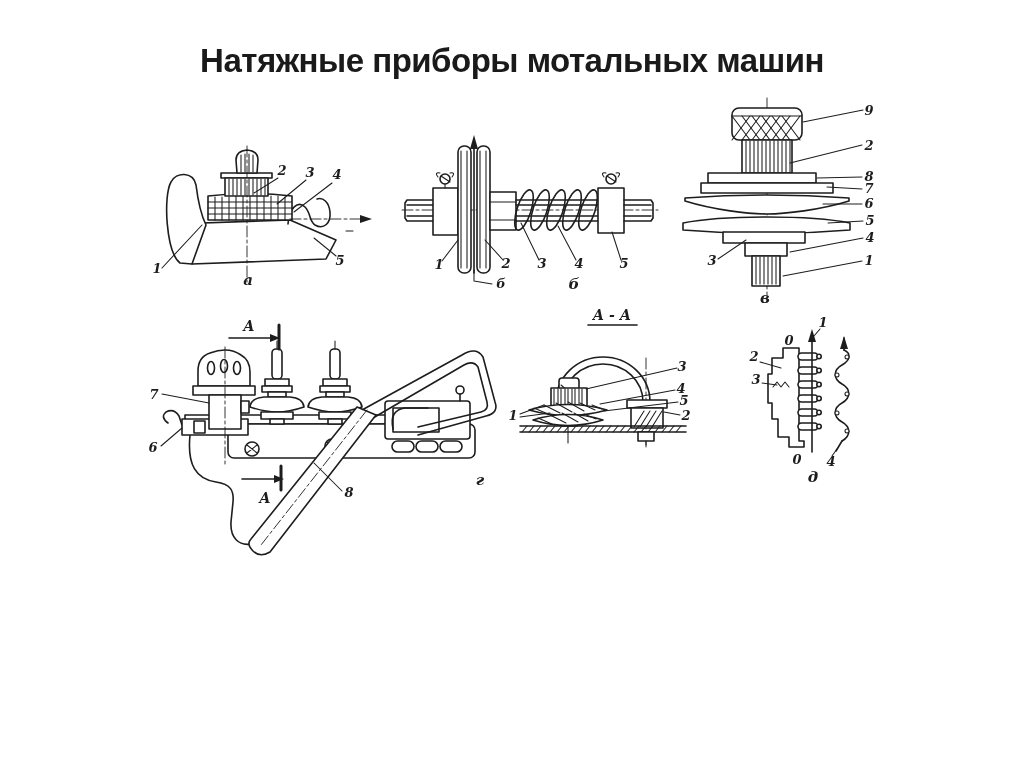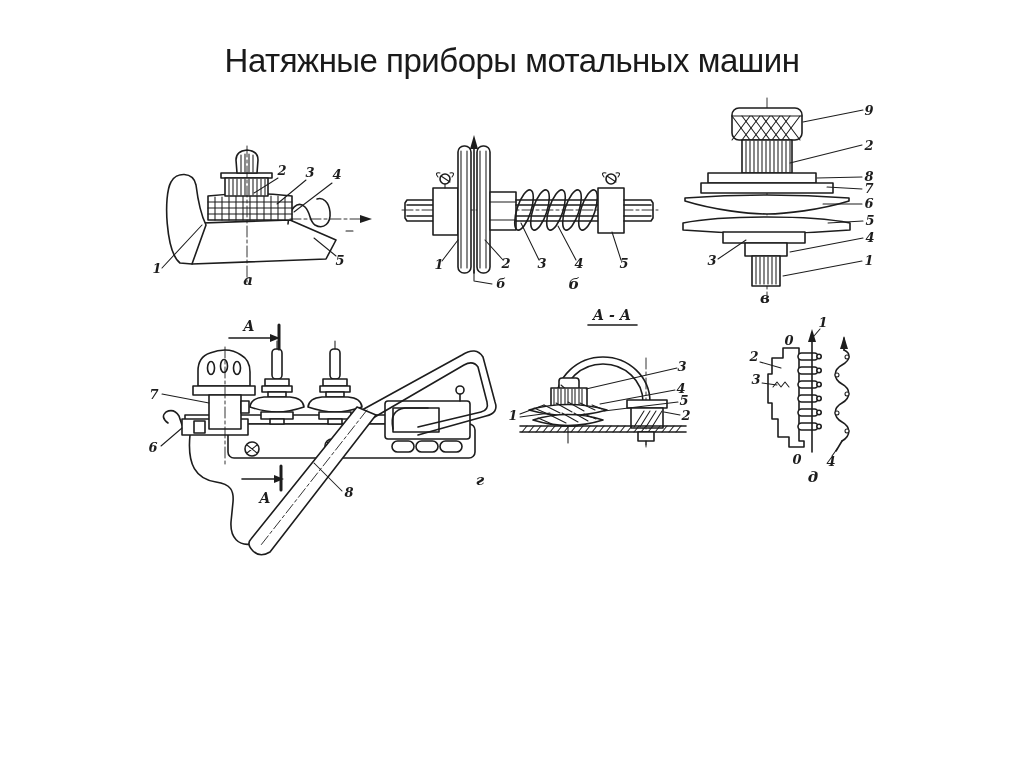--- a/index.html
+++ b/index.html
@@ -1,19 +1,19 @@
 <!DOCTYPE html>
 <html><head>
 <meta charset="utf-8">
 <style>
   html,body{margin:0;padding:0;background:#ffffff;}
   .slide{position:relative;width:1024px;height:767px;background:#ffffff;overflow:hidden;
          font-family:"Liberation Sans",sans-serif;}
   .title{position:absolute;top:42px;left:0;width:100%;text-align:center;
-         font-size:33px;letter-spacing:-0.5px;color:#1a1a1a;font-weight:400;}
+         font-size:33px;letter-spacing:-0.5px;color:#1a1a1a;font-weight:700;}
   svg.fig{position:absolute;overflow:visible;}
   svg .ink{stroke:#1d1d1d;stroke-width:1.6;fill:none;stroke-linecap:round;stroke-linejoin:round;}
   svg .thin{stroke-width:1.05;}
   svg .cl{stroke-width:0.9;stroke-dasharray:11 3 3 3;}
   svg .ldr{stroke-width:1.05;}
   svg .tick{stroke-width:3;}
   svg text{font-family:"DejaVu Serif",serif;font-style:italic;font-weight:bold;
            font-size:13px;fill:#1d1d1d;stroke:none;text-anchor:middle;}
   svg text.cap{font-size:15px;}
   svg text.sec{font-size:14px;}

